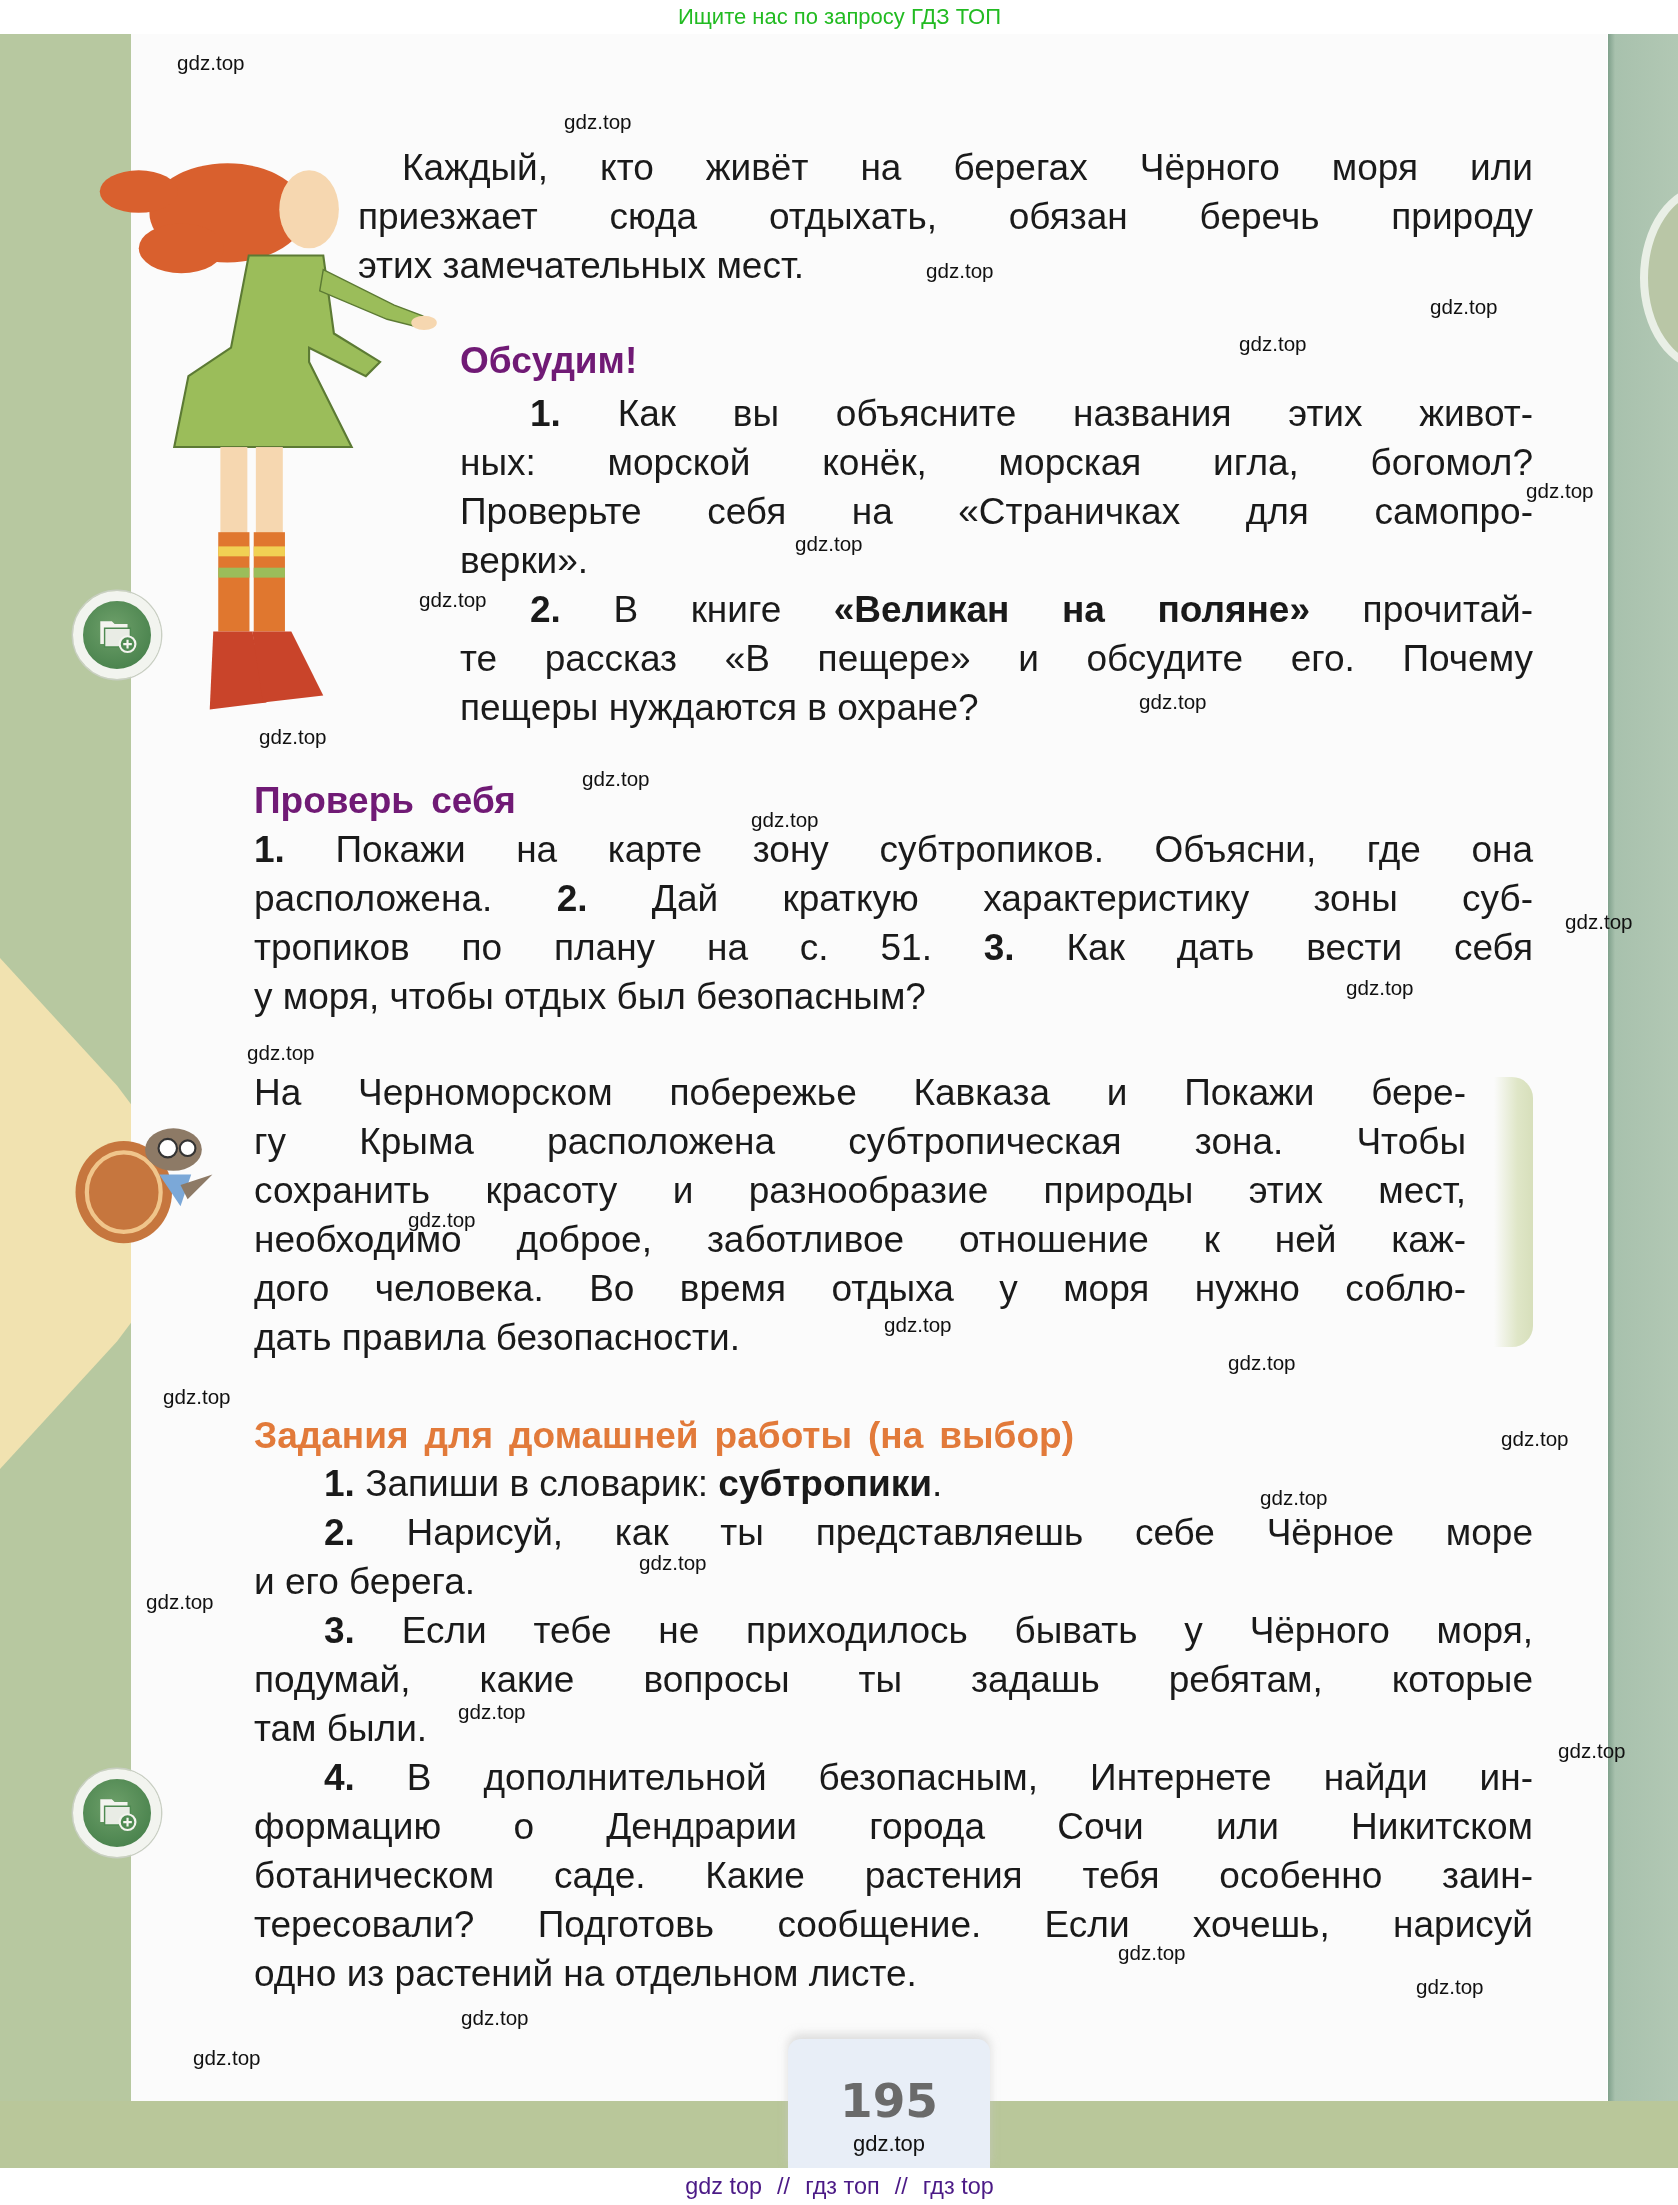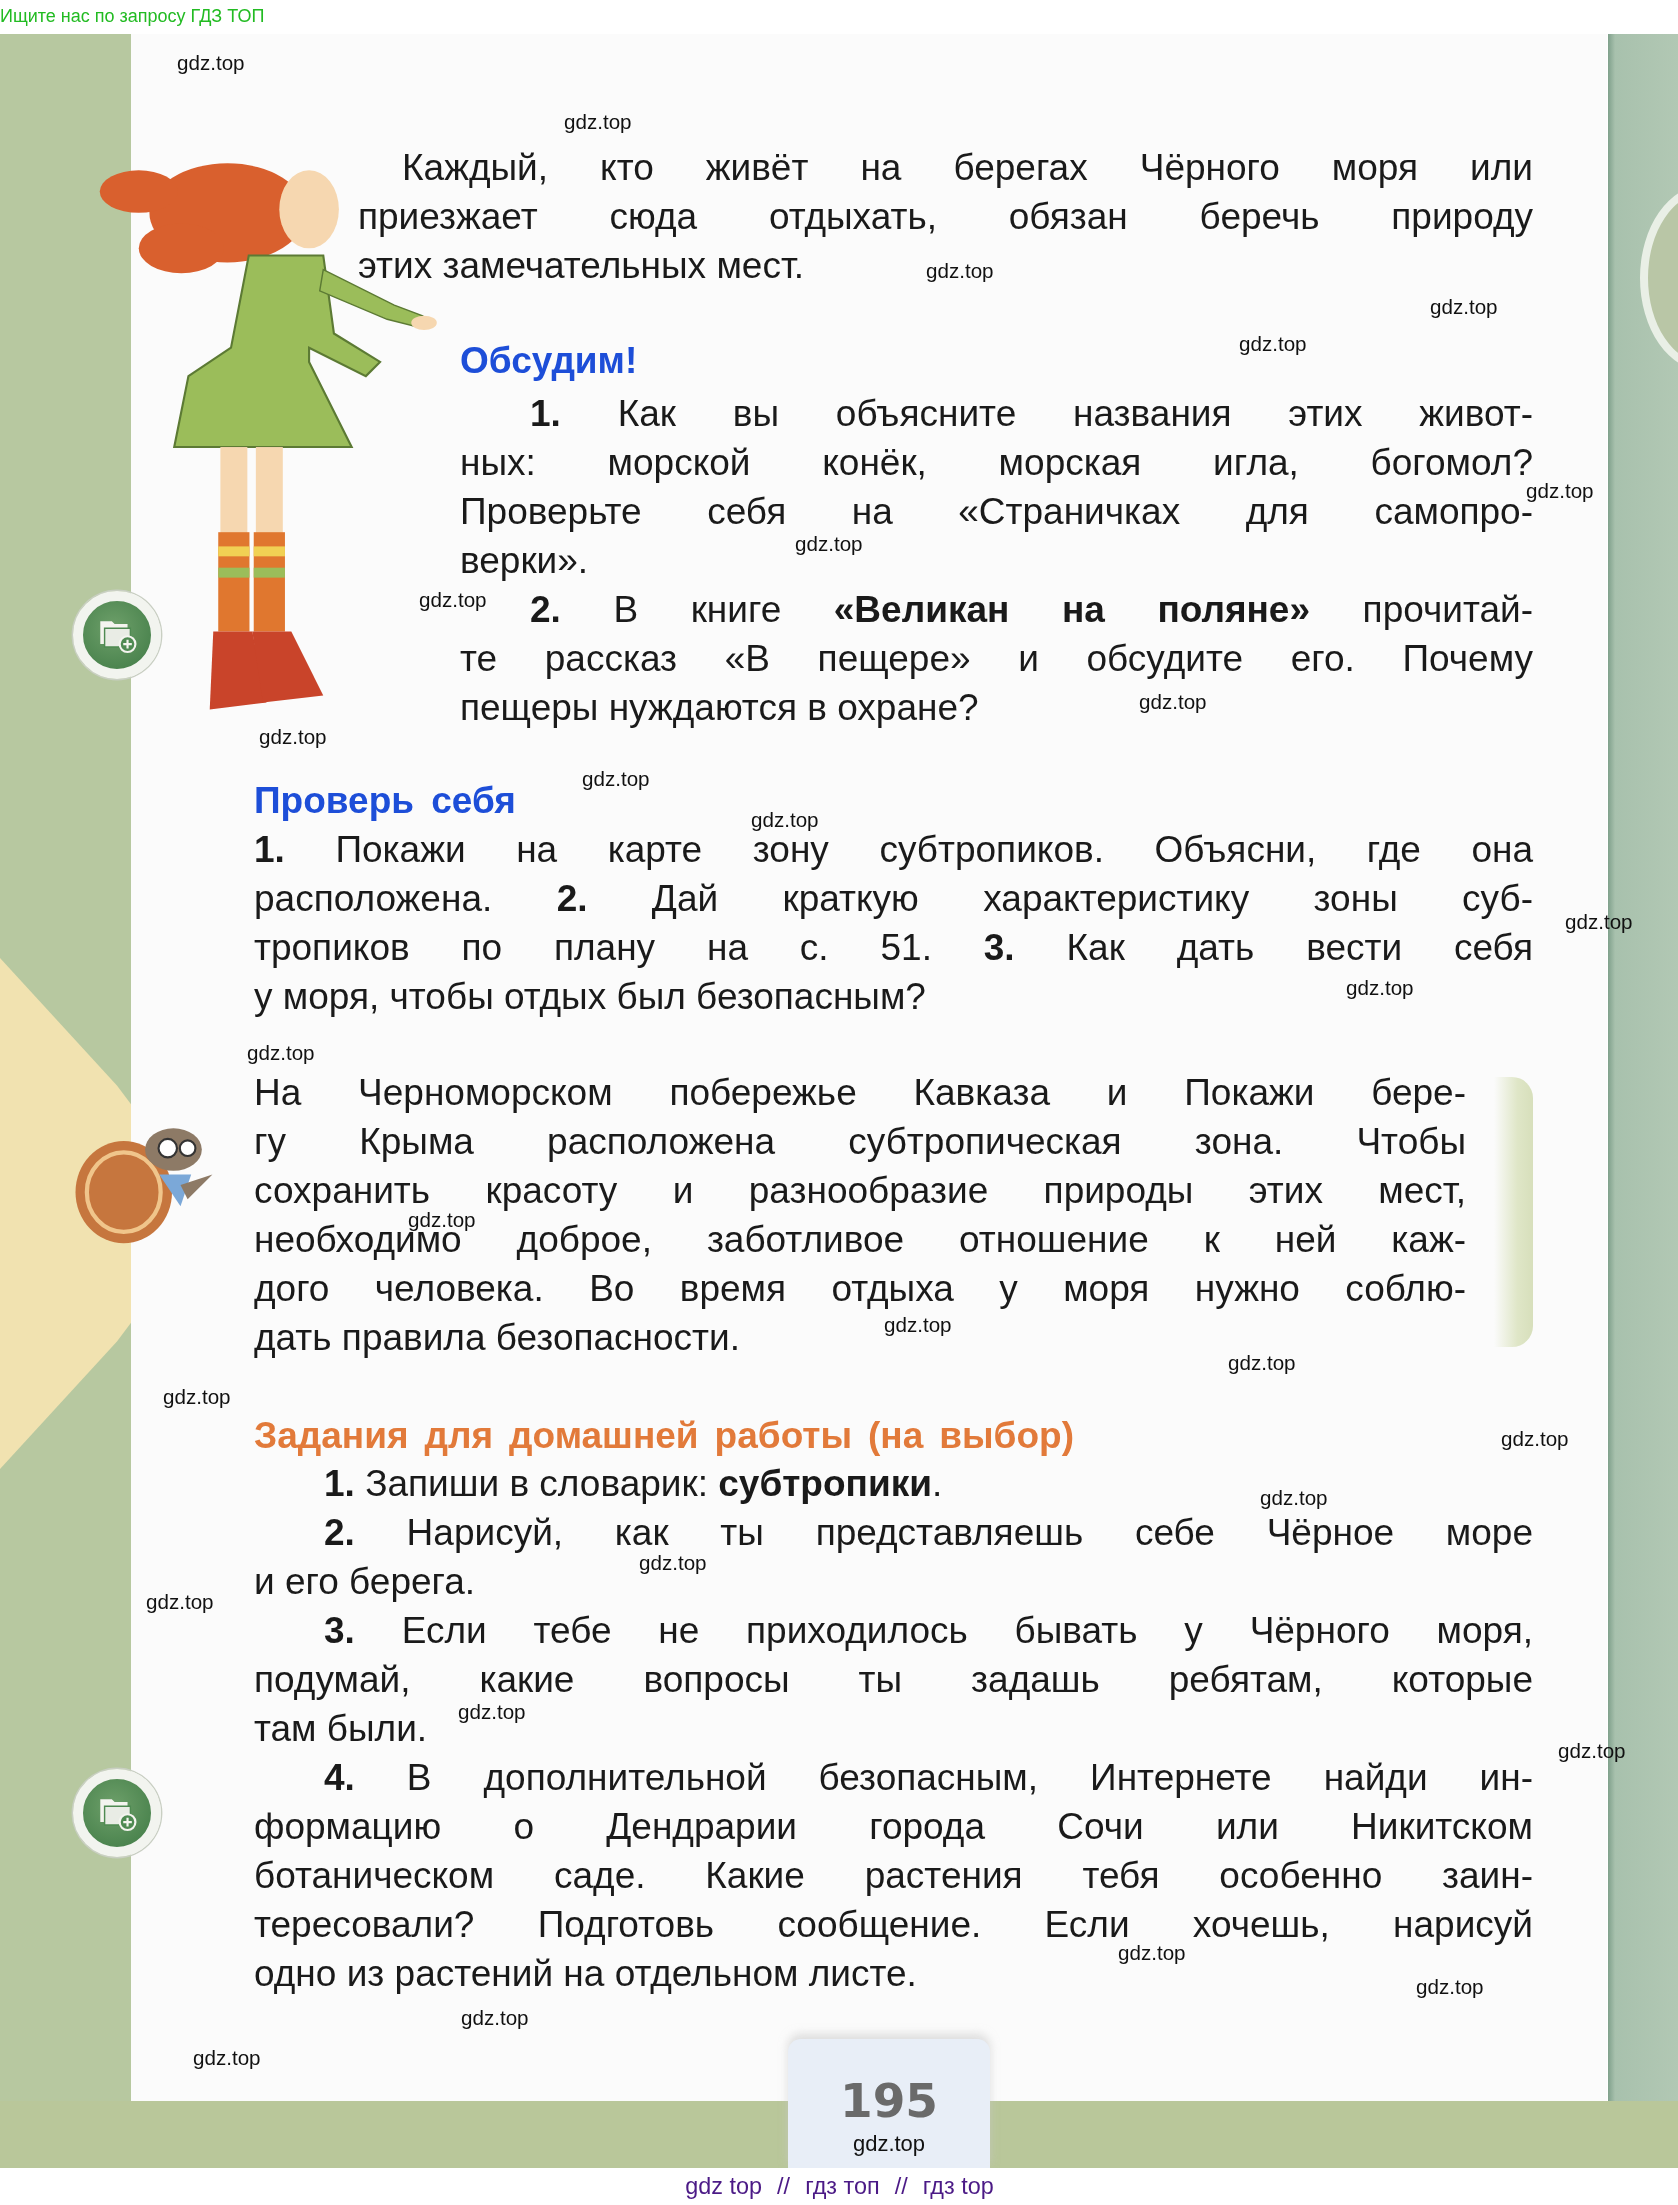--- a/index.html
+++ b/index.html
@@ -3,22 +3,22 @@
 <meta charset="utf-8">
 <style>
   html, body { margin:0; padding:0; }
   body {
     width:1679px; height:2205px; position:relative; overflow:hidden;
     background:#ffffff;
     font-family:"Liberation Sans", "DejaVu Sans", sans-serif;
   }
   .top-banner {
     position:absolute; left:0; top:0; width:1679px; height:34px;
-    background:#ffffff; 
-    font-family:"Liberation Sans", sans-serif; font-size:18px; line-height:33px;
+    background:#ffffff; text-align:center;
+    font-family:"Liberation Sans", sans-serif; font-size:22px; line-height:33px;
   }
   .bg-left {
     position:absolute; left:0; top:34px; width:131px; height:2067px;
     background:#b7c8a0;
   }
   .bg-left-yellow {
     position:absolute; left:0; top:958px; width:213px; height:511px;
     background:#f1e2b0;
     clip-path:polygon(0 0, 55% 25%, 100% 50%, 55% 75%, 0 100%);
   }
@@ -57,21 +57,21 @@
   }
   .bottom-links span { margin:0 4.3px; }
 
   .text {
     position:absolute; color:#1a1a1a; font-size:37px; line-height:49px;
     text-align:justify; text-align-last:justify;
   }
   .text .line { display:block; }
   .text .line.last { text-align-last:left; }
   .heading-blue {
-    position:absolute; color:#1d4ed8; font-weight:bold; font-size:37px; line-height:43px;
+    position:absolute; color:#701a75; font-weight:bold; font-size:37px; line-height:43px;
   }
   .heading-orange {
     position:absolute; color:#e27a3a; font-weight:bold; font-size:37px; line-height:43px;
   }
   b.num { font-weight:bold; }
   .wm {
     position:absolute; font-size:20.6px; color:#111; line-height:23px; white-space:nowrap;
   }
 
   .icon-circle {

